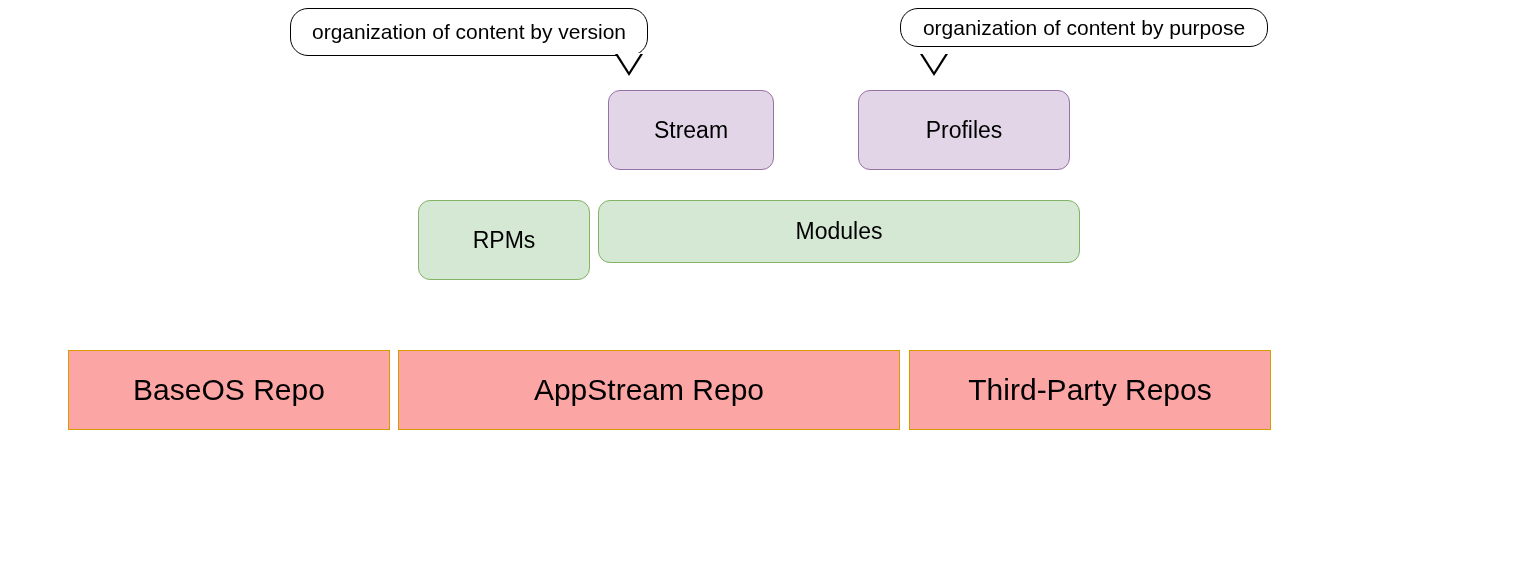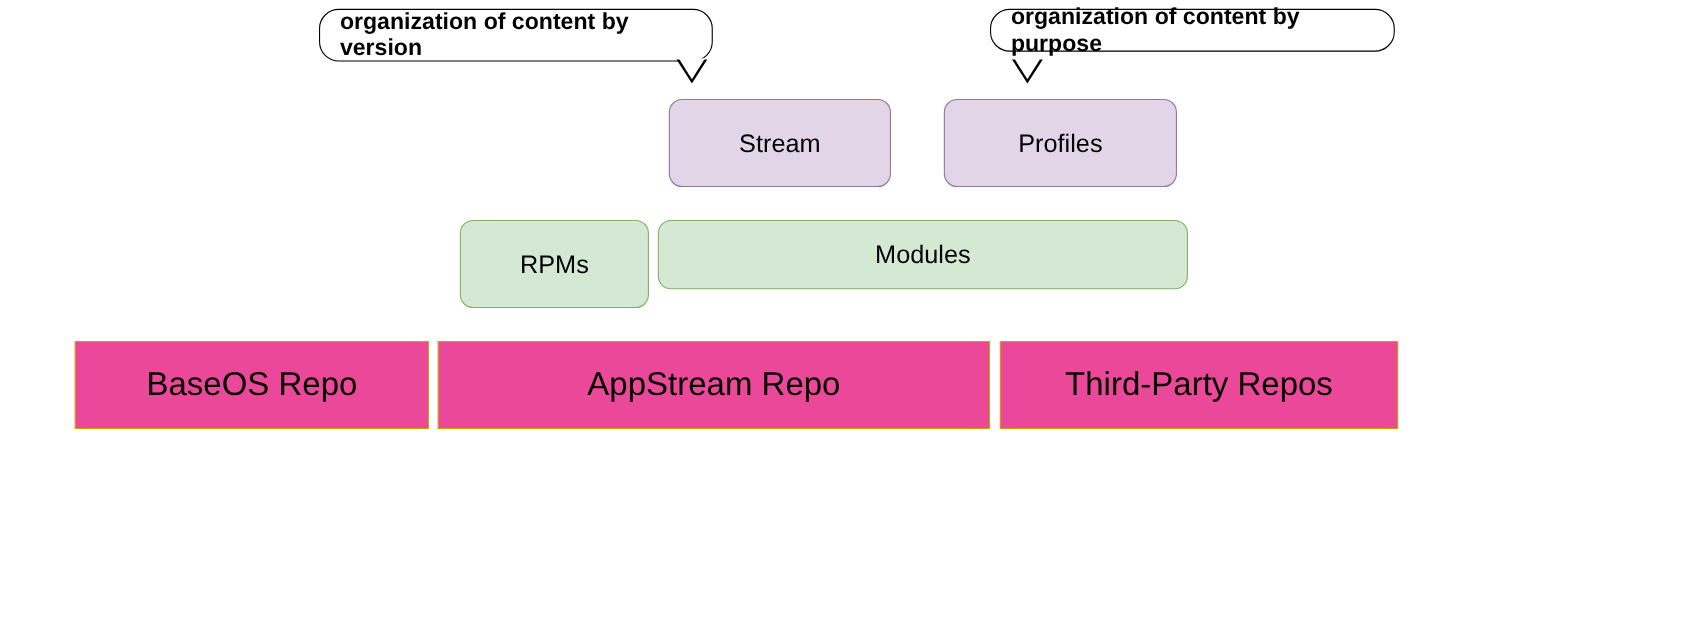--- a/index.html
+++ b/index.html
@@ -10,23 +10,24 @@
     position: relative;
     background: #fff;
   }
   .box {
     position: absolute;
     display: flex;
     align-items: center;
     justify-content: center;
   }
   .repo {
-    background: #ec4899;
+    background: #fca5a5;
     border: 1.5px solid #d79b00;
     font-size: 30px;
+    margin-top: 40px;
   }
   .pkg {
     background: #d5e8d4;
     border: 1.5px solid #82b366;
     border-radius: 12px;
     font-size: 23px;
   }
   .module-sub {
     background: #e1d5e7;
     border: 1.5px solid #9673a6;
@@ -36,21 +37,20 @@
   .tooltip {
     position: absolute;
     background: #fff;
     border: 1.5px solid #000;
     border-radius: 18px;
     font-size: 21px;
     display: flex;
     align-items: center;
     justify-content: center;
     padding: 8px 18px;
-    font-weight: bold;
   }
   .tooltip-tail {
     position: absolute;
     width: 0;
     height: 0;
   }
   
   .tail-border {
     border-left: 14px solid transparent;
     border-right: 14px solid transparent;
@@ -78,21 +78,21 @@
 </div>
 
 <div class="box pkg" style="left:418px; top:200px; width:172px; height:80px;">
   <span>RPMs</span>
 </div>
 
 <div class="box pkg" style="left:598px; top:200px; width:482px; height:63px;">
   <span>Modules</span>
 </div>
 
-<div class="box module-sub" style="left:608px; top:90px; width:202px; height:80px;align-items:center;">
+<div class="box module-sub" style="left:608px; top:90px; width:166px; height:80px;align-items:center;">
   <span>Stream</span>
 </div>
 
 <div class="box module-sub" style="left:858px; top:90px; width:212px; height:80px;">
   <span>Profiles</span>
 </div>
 
 <div class="tooltip" style="left:290px; top:8px; width:358px; height:48px;">
   <span>organization of content by version</span>
 </div>

